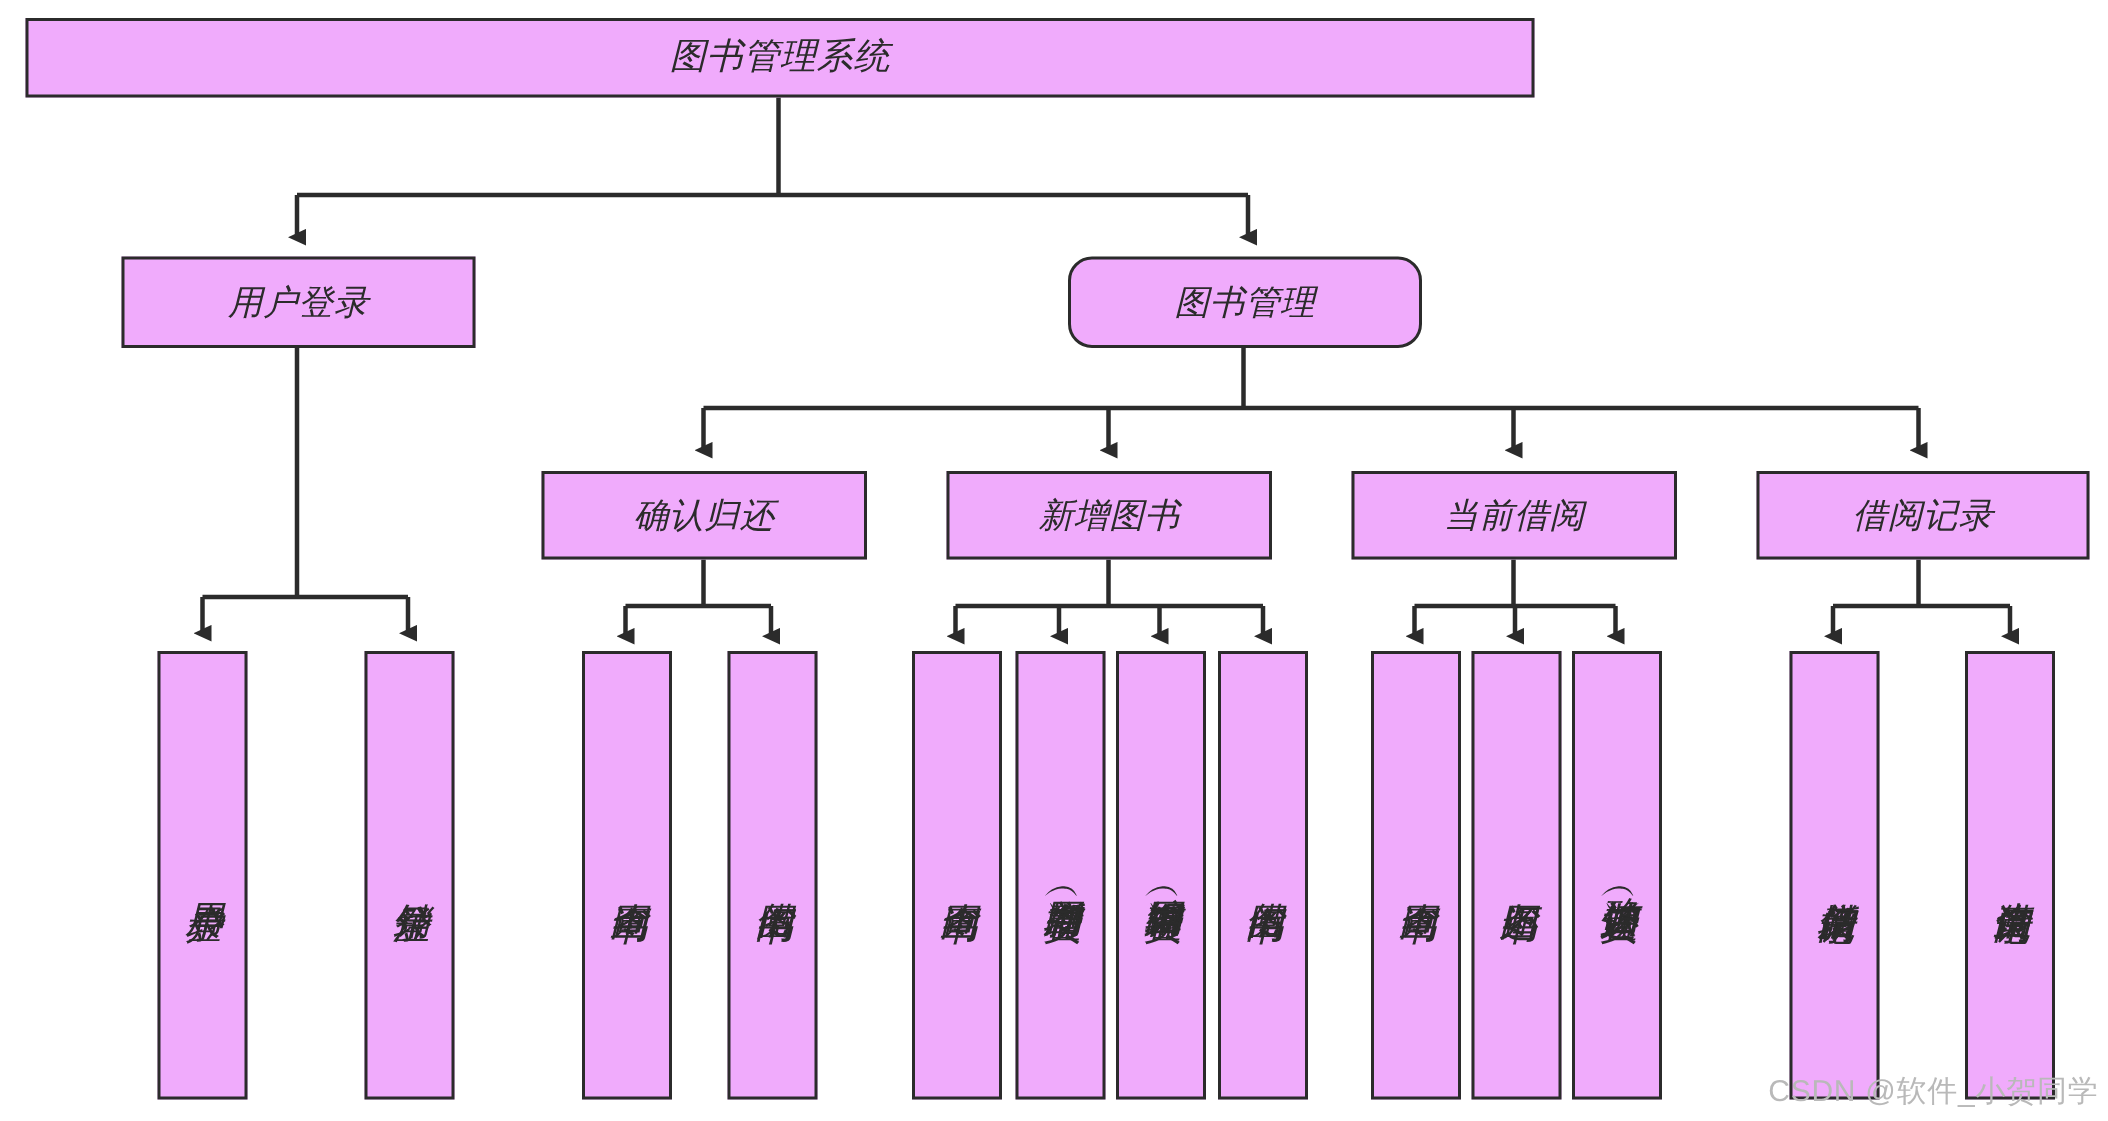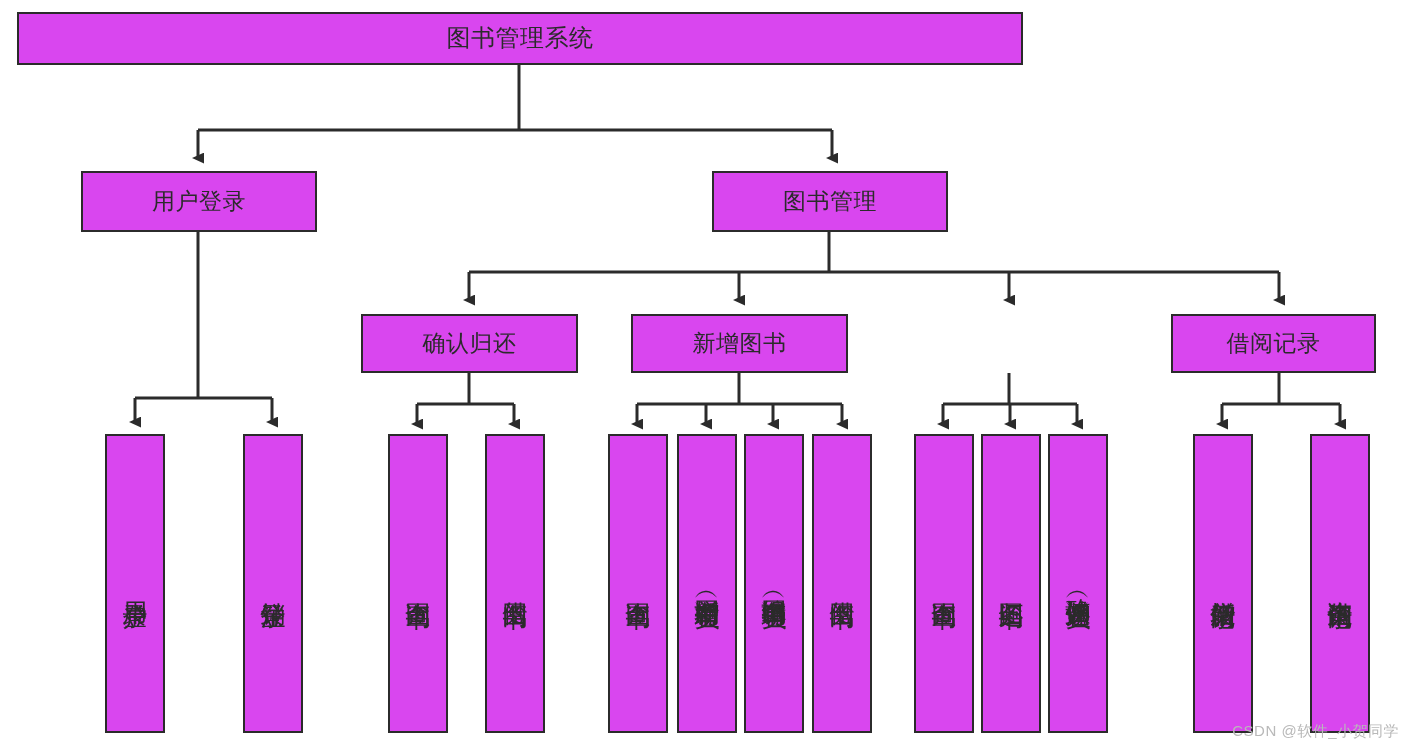--- a/index.html
+++ b/index.html
@@ -3,26 +3,27 @@
 <meta charset="utf-8">
 <style>
   html,body{margin:0;padding:0;background:#ffffff;}
   body{width:1405px;height:747px;font-family:"Liberation Sans","DejaVu Sans",sans-serif;}
   #canvas{position:relative;width:1405px;height:747px;overflow:hidden;background:#fff;}
   svg.edges{position:absolute;left:0;top:0;width:1405px;height:747px;pointer-events:none;}
   .node{
     position:absolute;
     box-sizing:border-box;
     border:2px solid #2b2b2b;
-    background:#d946ef;
+    background:#f0abfc;
     display:flex;
     align-items:center;
     justify-content:center;
     color:#2b2b2b;
     z-index:2;
+    font-style:italic;
   }
   .node .lbl{
     display:block;
     text-align:center;
     line-height:1.12;
     letter-spacing:0.5px;
     white-space:pre-line;
   }
   .node.horiz .lbl{font-size:23px;}
   .node.root .lbl{font-size:24px;}
@@ -35,21 +36,21 @@
     text-orientation:upright;
     font-size:25px;
     line-height:1.16;
     letter-spacing:1px;
     max-height:282px;
   }
   .watermark{
     position:absolute;
     right:6px;
     bottom:6px;
-    font-size:15px;
+    font-size:20px;
     color:#b9b9b9;
     z-index:5;
     white-space:nowrap;
     letter-spacing:0.5px;
   }
 </style>
 </head>
 <body>
 
 <div id="canvas">
@@ -104,31 +105,34 @@
     </g>
   </svg>
 
   <div class="node root horiz" style="left:17px;top:12px;width:1006px;height:53px;">
     <span class="lbl">图书管理系统</span>
   </div>
 
   <div class="node horiz" style="left:81px;top:171px;width:236px;height:61px;">
     <span class="lbl">用户登录</span>
   </div>
-  <div class="node horiz" style="left:712px;top:171px;width:236px;height:61px;">
+  <div class="node horiz" style="left:712px;top:171px;width:236px;height:61px;border-radius:16px;">
     <span class="lbl">图书管理</span>
   </div>
 
   <div class="node horiz" style="left:361px;top:314px;width:217px;height:59px;">
     <span class="lbl">确认归还</span>
   </div>
   <div class="node horiz" style="left:631px;top:314px;width:217px;height:59px;">
     <span class="lbl">新增图书</span>
   </div>
-  <div class="node horiz" style="left:1171px;top:314px;width:205px;height:59px;">
+  <div class="node horiz" style="left:901px;top:314px;width:217px;height:59px;">
+    <span class="lbl">当前借阅</span>
+  </div>
+  <div class="node horiz" style="left:1171px;top:314px;width:222px;height:59px;">
     <span class="lbl">借阅记录</span>
   </div>
 
   <div class="node leaf" style="left:105px;top:434px;width:60px;height:299px;">
     <span class="lbl">用户登录</span>
   </div>
   <div class="node leaf" style="left:243px;top:434px;width:60px;height:299px;">
     <span class="lbl">注销登录</span>
   </div>
 

